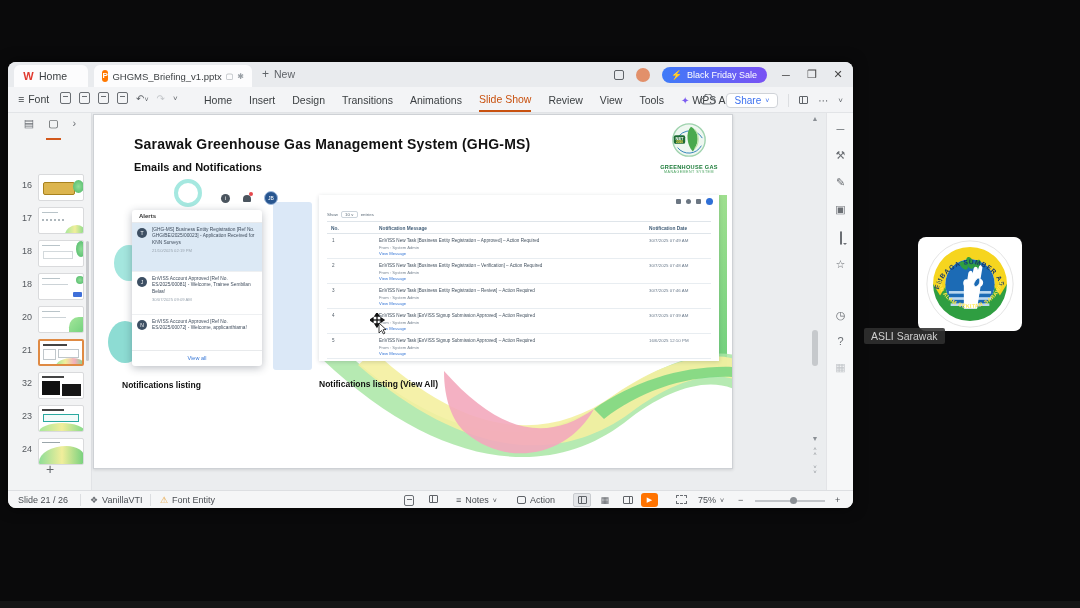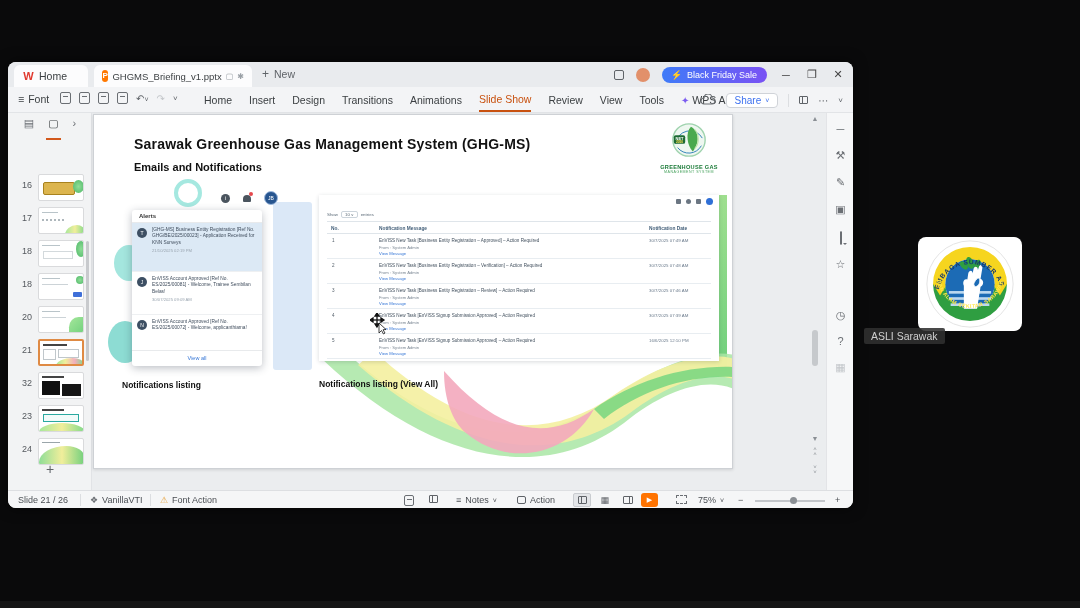--- a/index.html
+++ b/index.html
@@ -486,21 +486,21 @@
           <span>Slide 21 / 26</span>
         </span>
       <span class="sb-sep" style="left:72px"></span>
       <span class="sb-item" style="left:82px">
         <span style="color:#6a6e73">❖</span>
         <span>VanillaVTI</span>
       </span>
       <span class="sb-sep" style="left:142px"></span>
       <span class="sb-item" style="left:152px">
         <span class="warn">⚠</span>
-        <span>Font Action</span>
+        <span>Font Entity</span>
       </span>
 
       <span class="sb-item" style="left:396px">
           <span class="qbox" style="width:10px;height:11px">
             <i></i>
           </span>
         </span>
       <span class="sb-item" style="left:421px">
           <span class="split-ic">
             <i></i>

